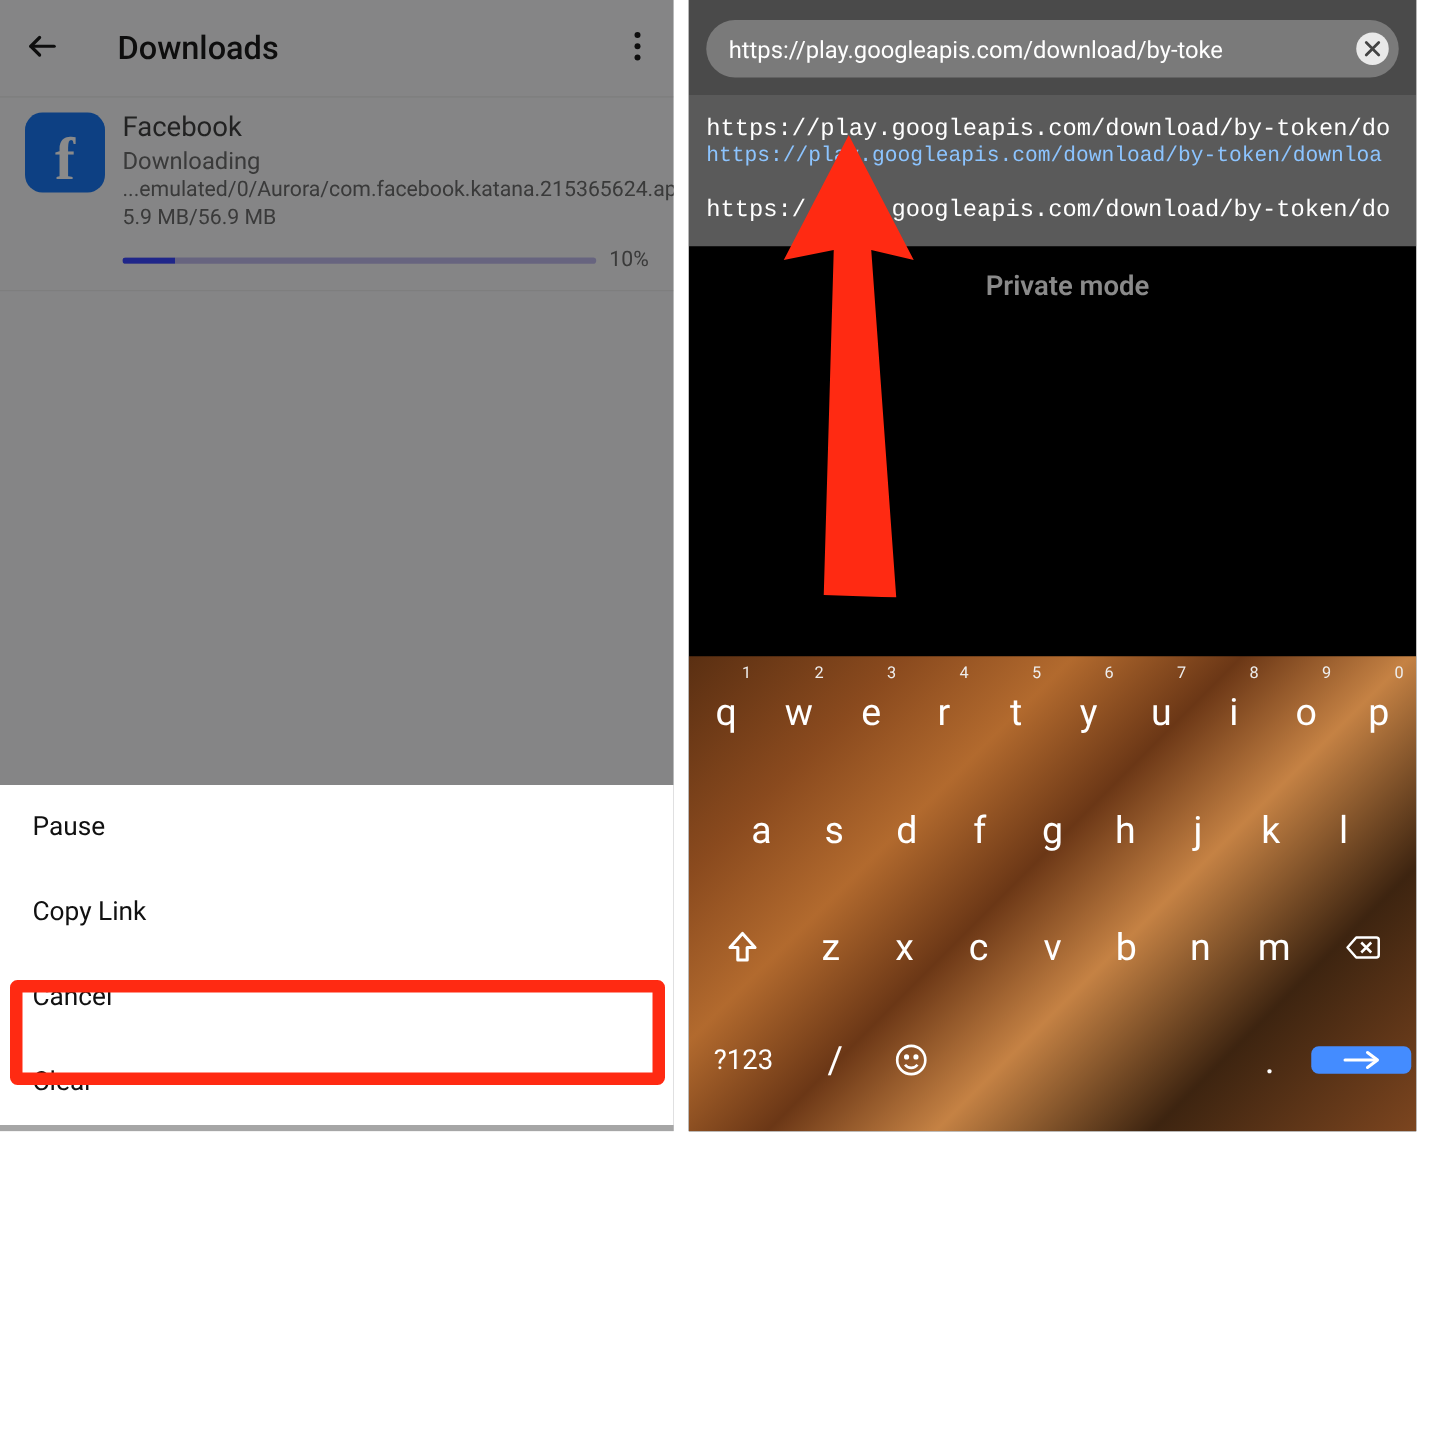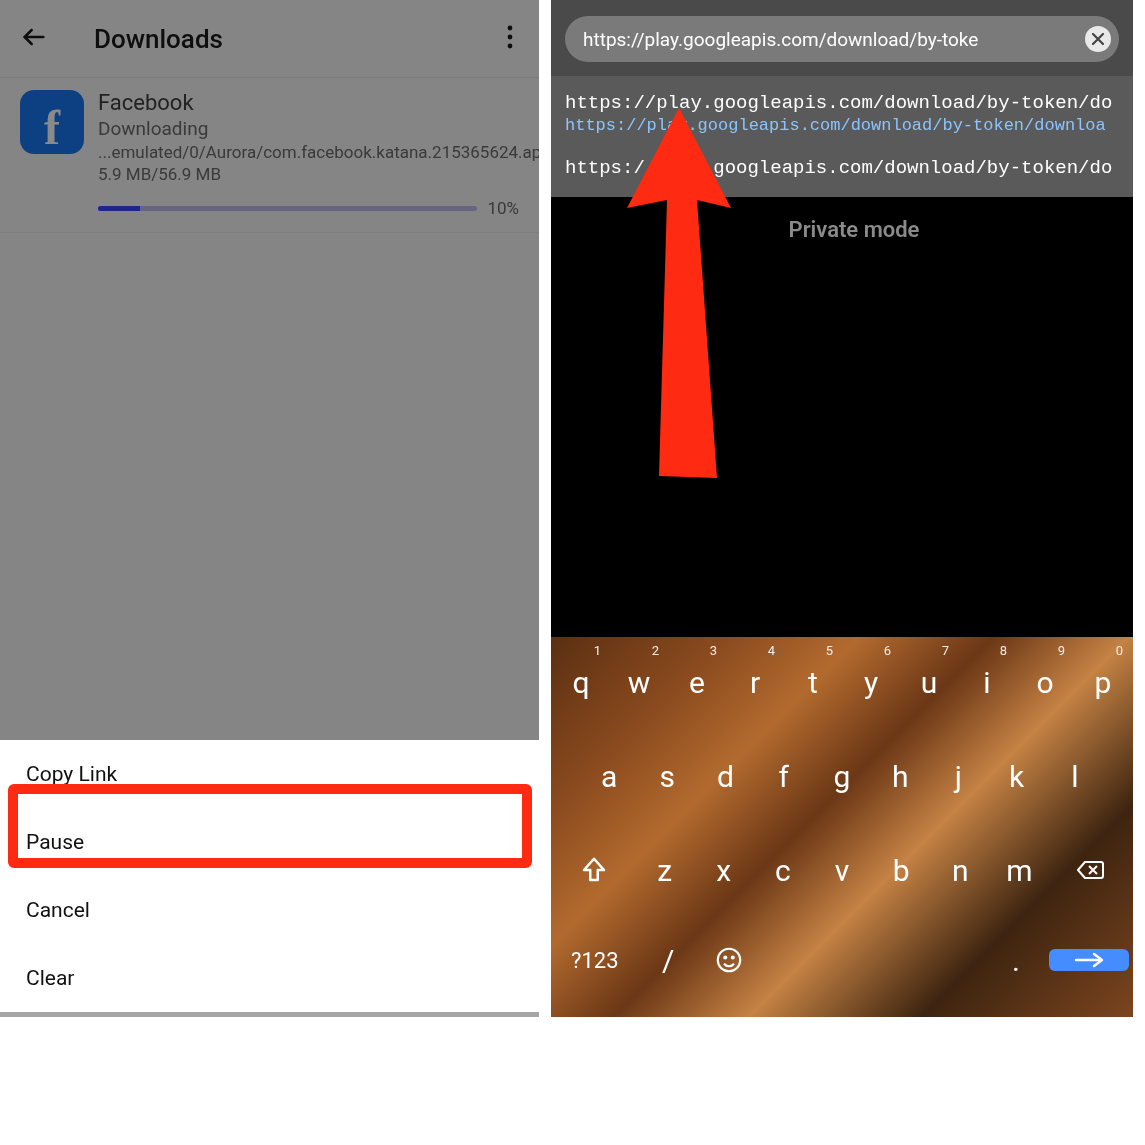--- a/index.html
+++ b/index.html
@@ -6,21 +6,21 @@
   body {
     width: 1145px;
     height: 1145px;
     background: #fff;
     font-family: -apple-system, Roboto, "Helvetica Neue", Arial, sans-serif;
     display: flex;
     overflow: hidden;
   }
   .pane {
     position: relative;
-    height: 1017px;
+    height: 905px;
     overflow: hidden;
   }
   .pane-left {
     width: 551px;
     border-right: 12px solid #fff;
   }
   .pane-right {
     width: 582px;
     background: #000;
   }
@@ -295,22 +295,22 @@
           <span class="prog-pct">10%</span>
         </div>
       </div>
     </div>
 
   </div>
 
   <div class="dim-overlay"></div>
 
   <div class="bottom-sheet">
+    <div class="sheet-item">Pause</div>
     <div class="sheet-item">Copy Link</div>
-    <div class="sheet-item">Pause</div>
     <div class="sheet-item">Cancel</div>
     <div class="sheet-item">Clear</div>
     <div class="sheet-sep"></div>
   </div>
 
   <div class="highlight-box"></div>
 </div>
 
 <div class="pane pane-right">
 

